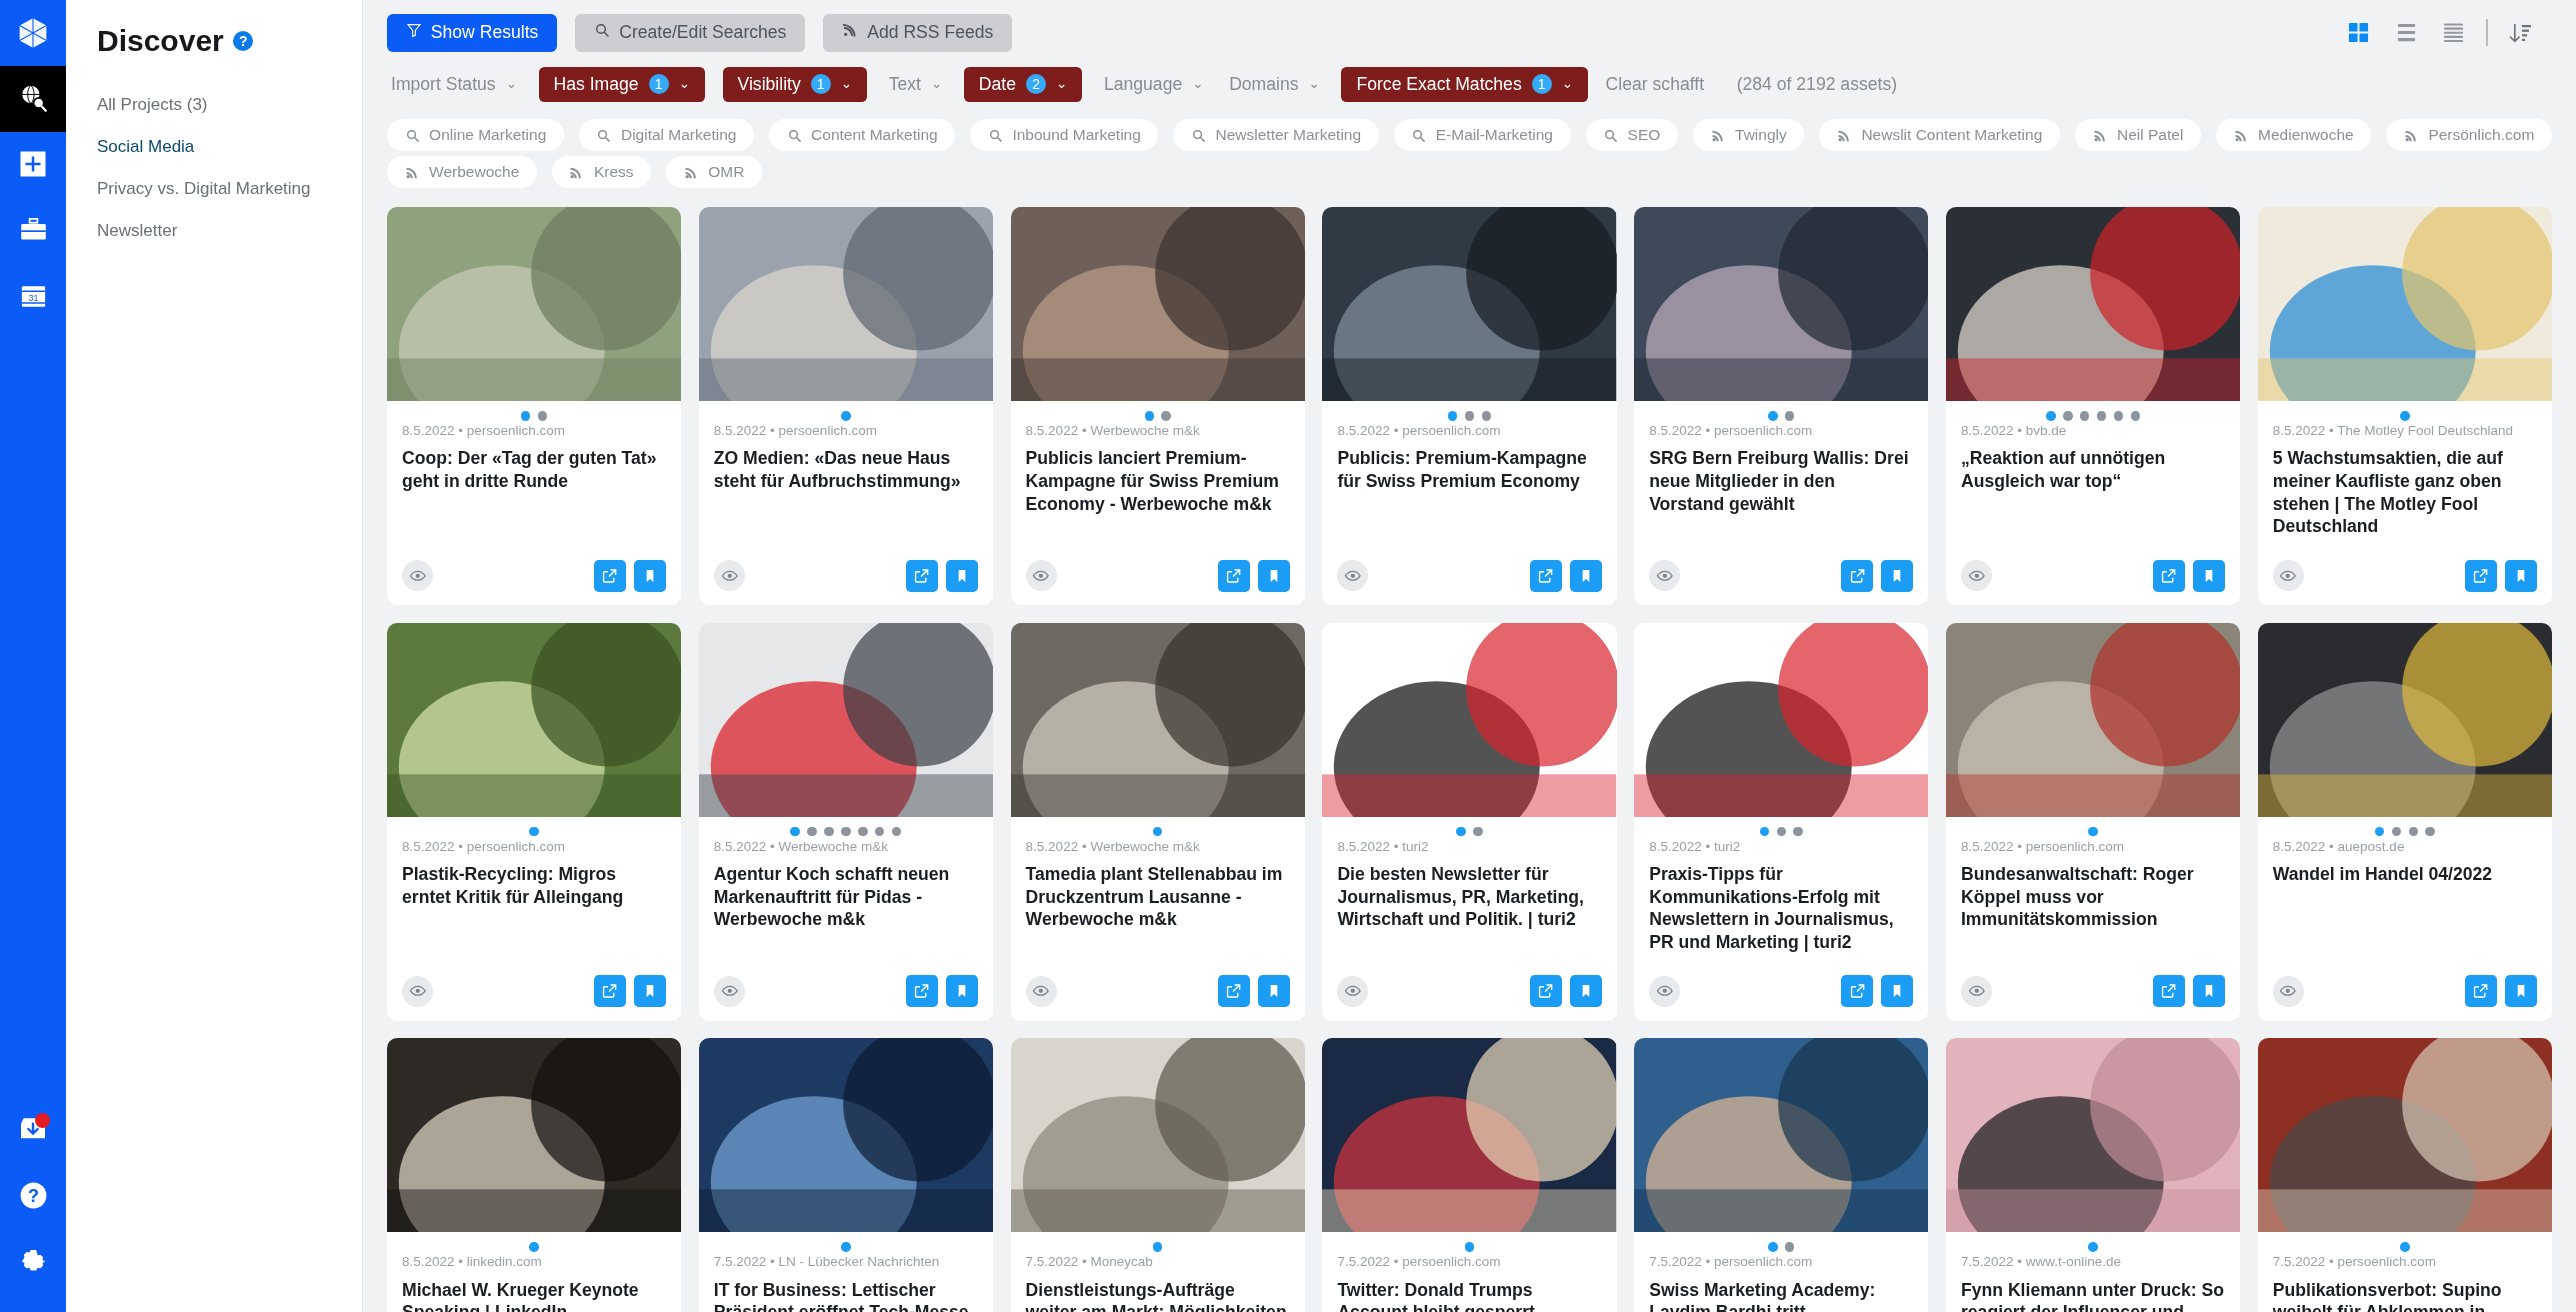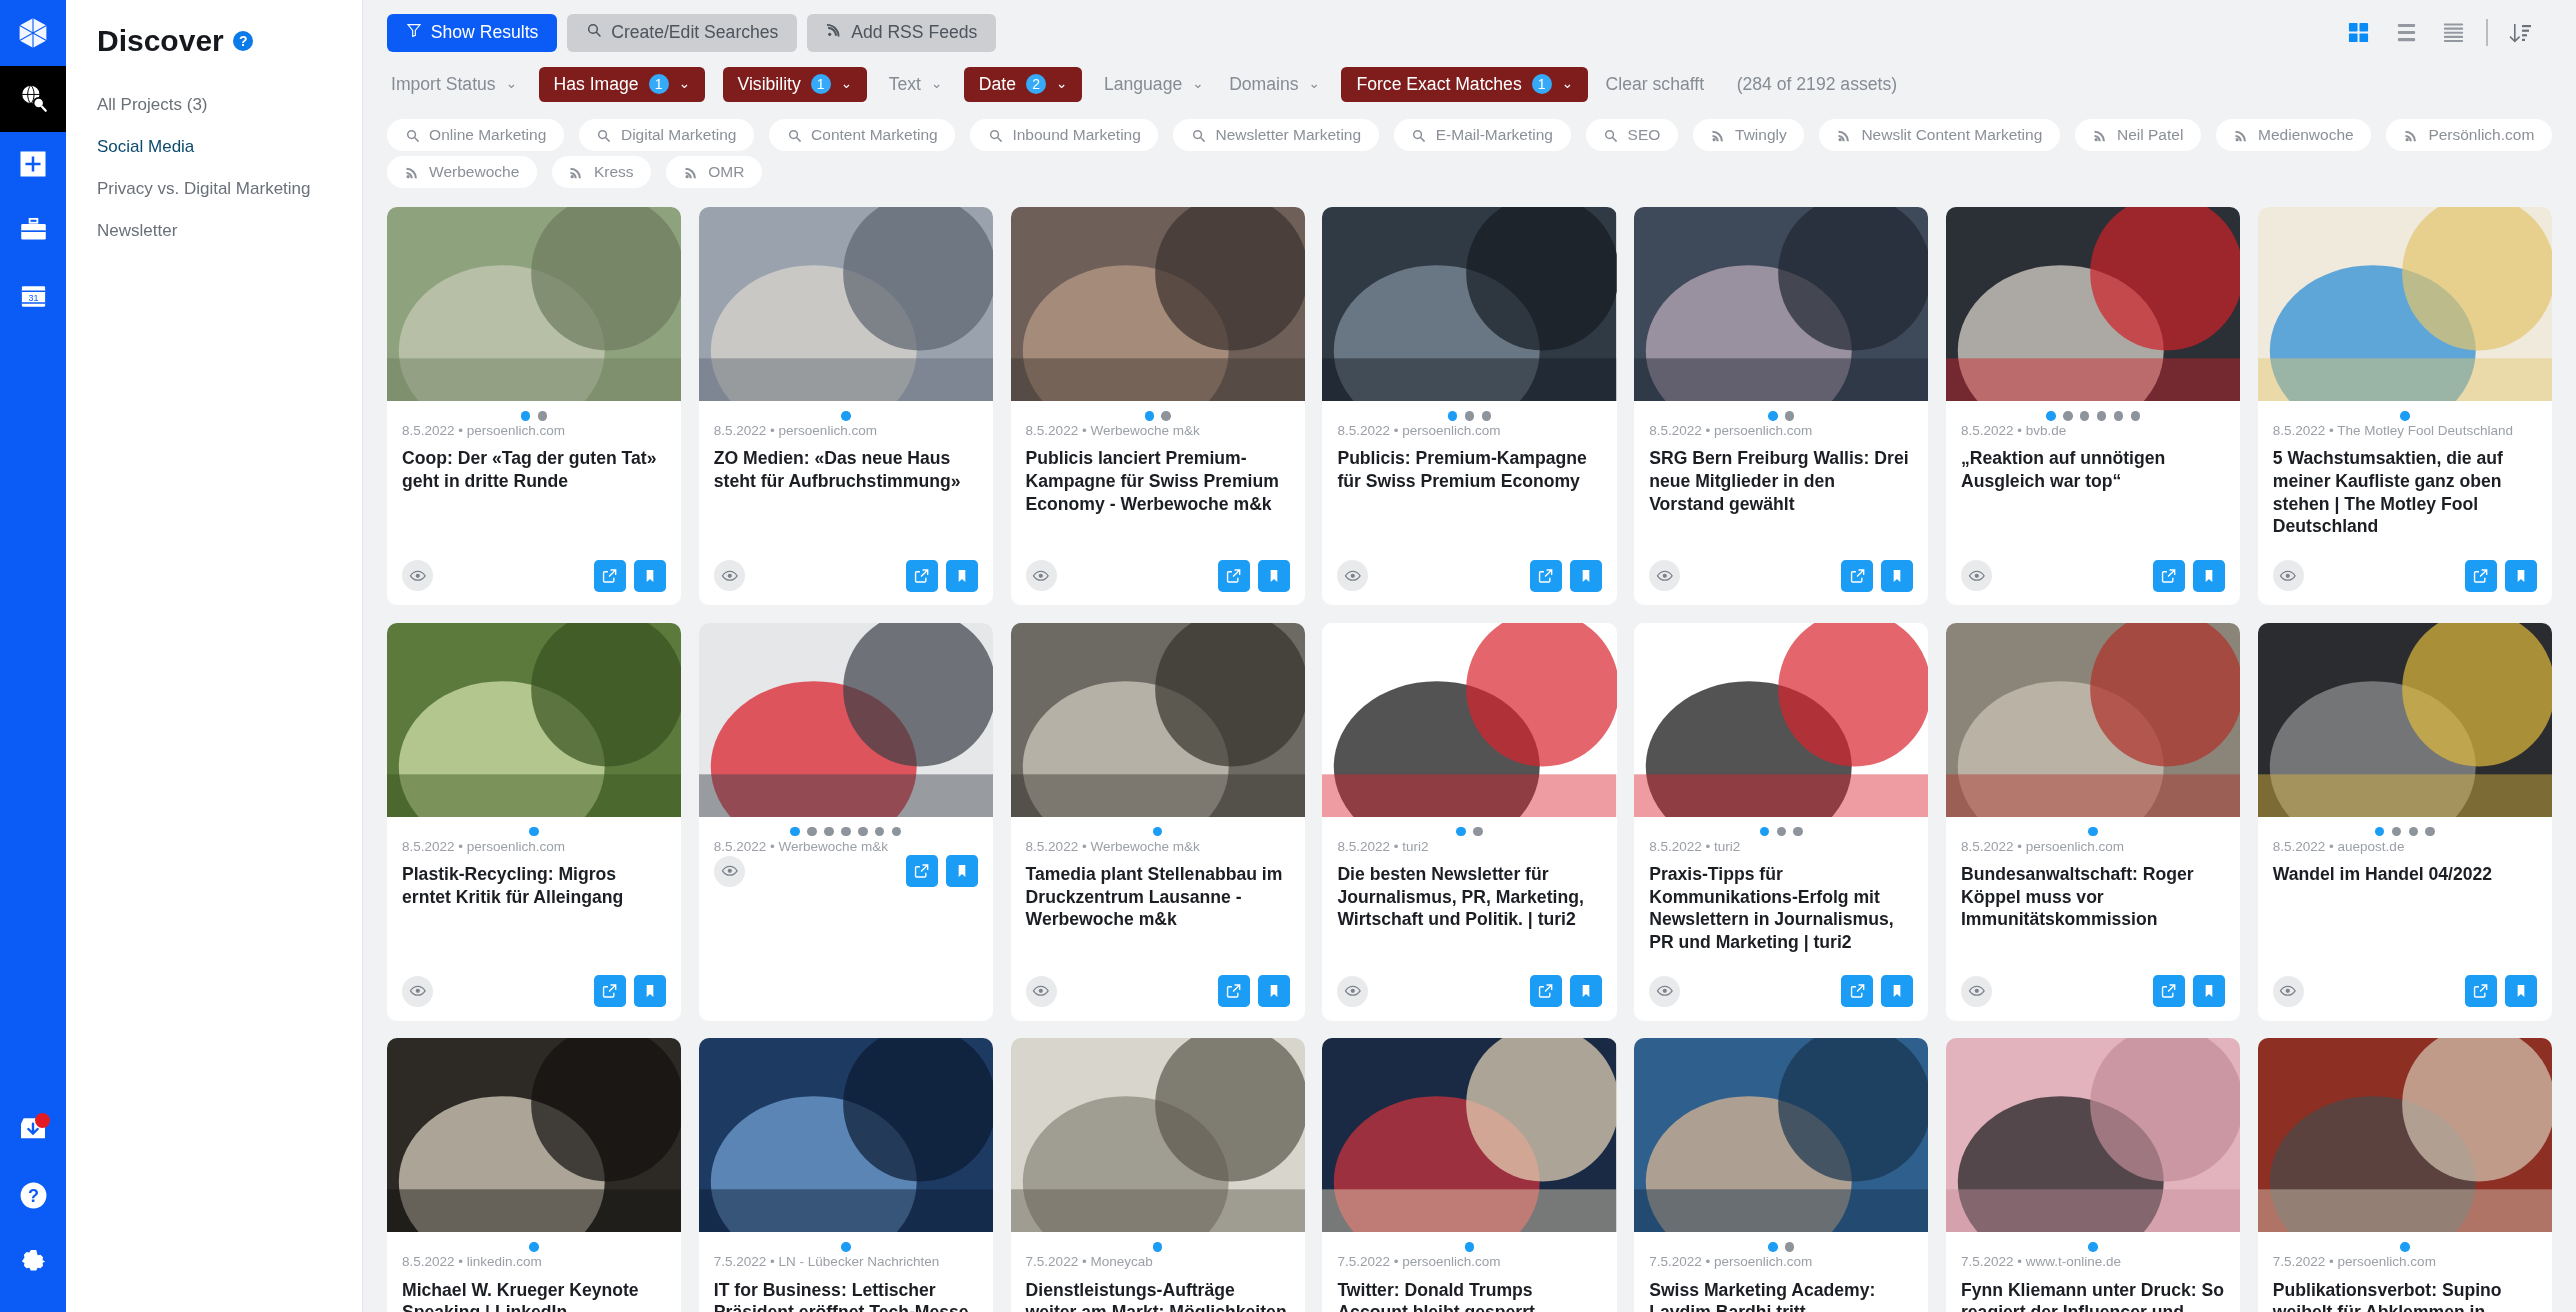--- a/index.html
+++ b/index.html
@@ -60,21 +60,21 @@
   .main {
     flex: 1 1 auto; background: #f1f2f4;
     display: flex; flex-direction: column;
     overflow: hidden;
   }
 
   
   .toolbar {
     display: flex; align-items: center;
     padding: 13.5px 21.6px 0 24px;
-    gap: 10px;
+    gap: 18px;
   }
   .btn {
     display: inline-flex; align-items: center; gap: 8.8px;
     height: 38px; padding: 0 19px;
     border-radius: 6px; border: none;
     font-size: 17.6px; font-family: inherit;
     cursor: pointer; white-space: nowrap;
   }
   .btn-primary { background: #0b5cf6; color: #fff; }
   .btn-grey { background: #ccced2; color: #4e545c; }
@@ -833,20 +833,21 @@
           <div class="dots">
             <span class="dot on"></span>
             <span class="dot"></span>
             <span class="dot"></span>
             <span class="dot"></span>
             <span class="dot"></span>
             <span class="dot"></span>
             <span class="dot"></span>
           </div>
           <div class="card-meta"><span>8.5.2022</span><span> • </span><span>Werbewoche m&amp;k</span></div>
+          <div class="card-title">Agentur Koch schafft neuen Markenauftritt für Pidas - Werbewoche m&amp;k</div>
           <div class="card-actions">
             <div class="eye-btn">
               <svg width="17.6" height="17.6" viewBox="0 0 24 24" fill="none" stroke="#7d838b" stroke-width="1.7">
                 <path d="M2 12s3.8-6 10-6 10 6 10 6-3.8 6-10 6-10-6-10-6z"></path>
                 <circle cx="12" cy="12" r="2.9" fill="#7d838b" stroke="none"></circle>
               </svg>
             </div>
             <div class="act-spacer"></div>
             <div class="sq-btn">
               <svg width="17.6" height="17.6" viewBox="0 0 24 24" fill="none" stroke="#fff" stroke-width="1.9">

